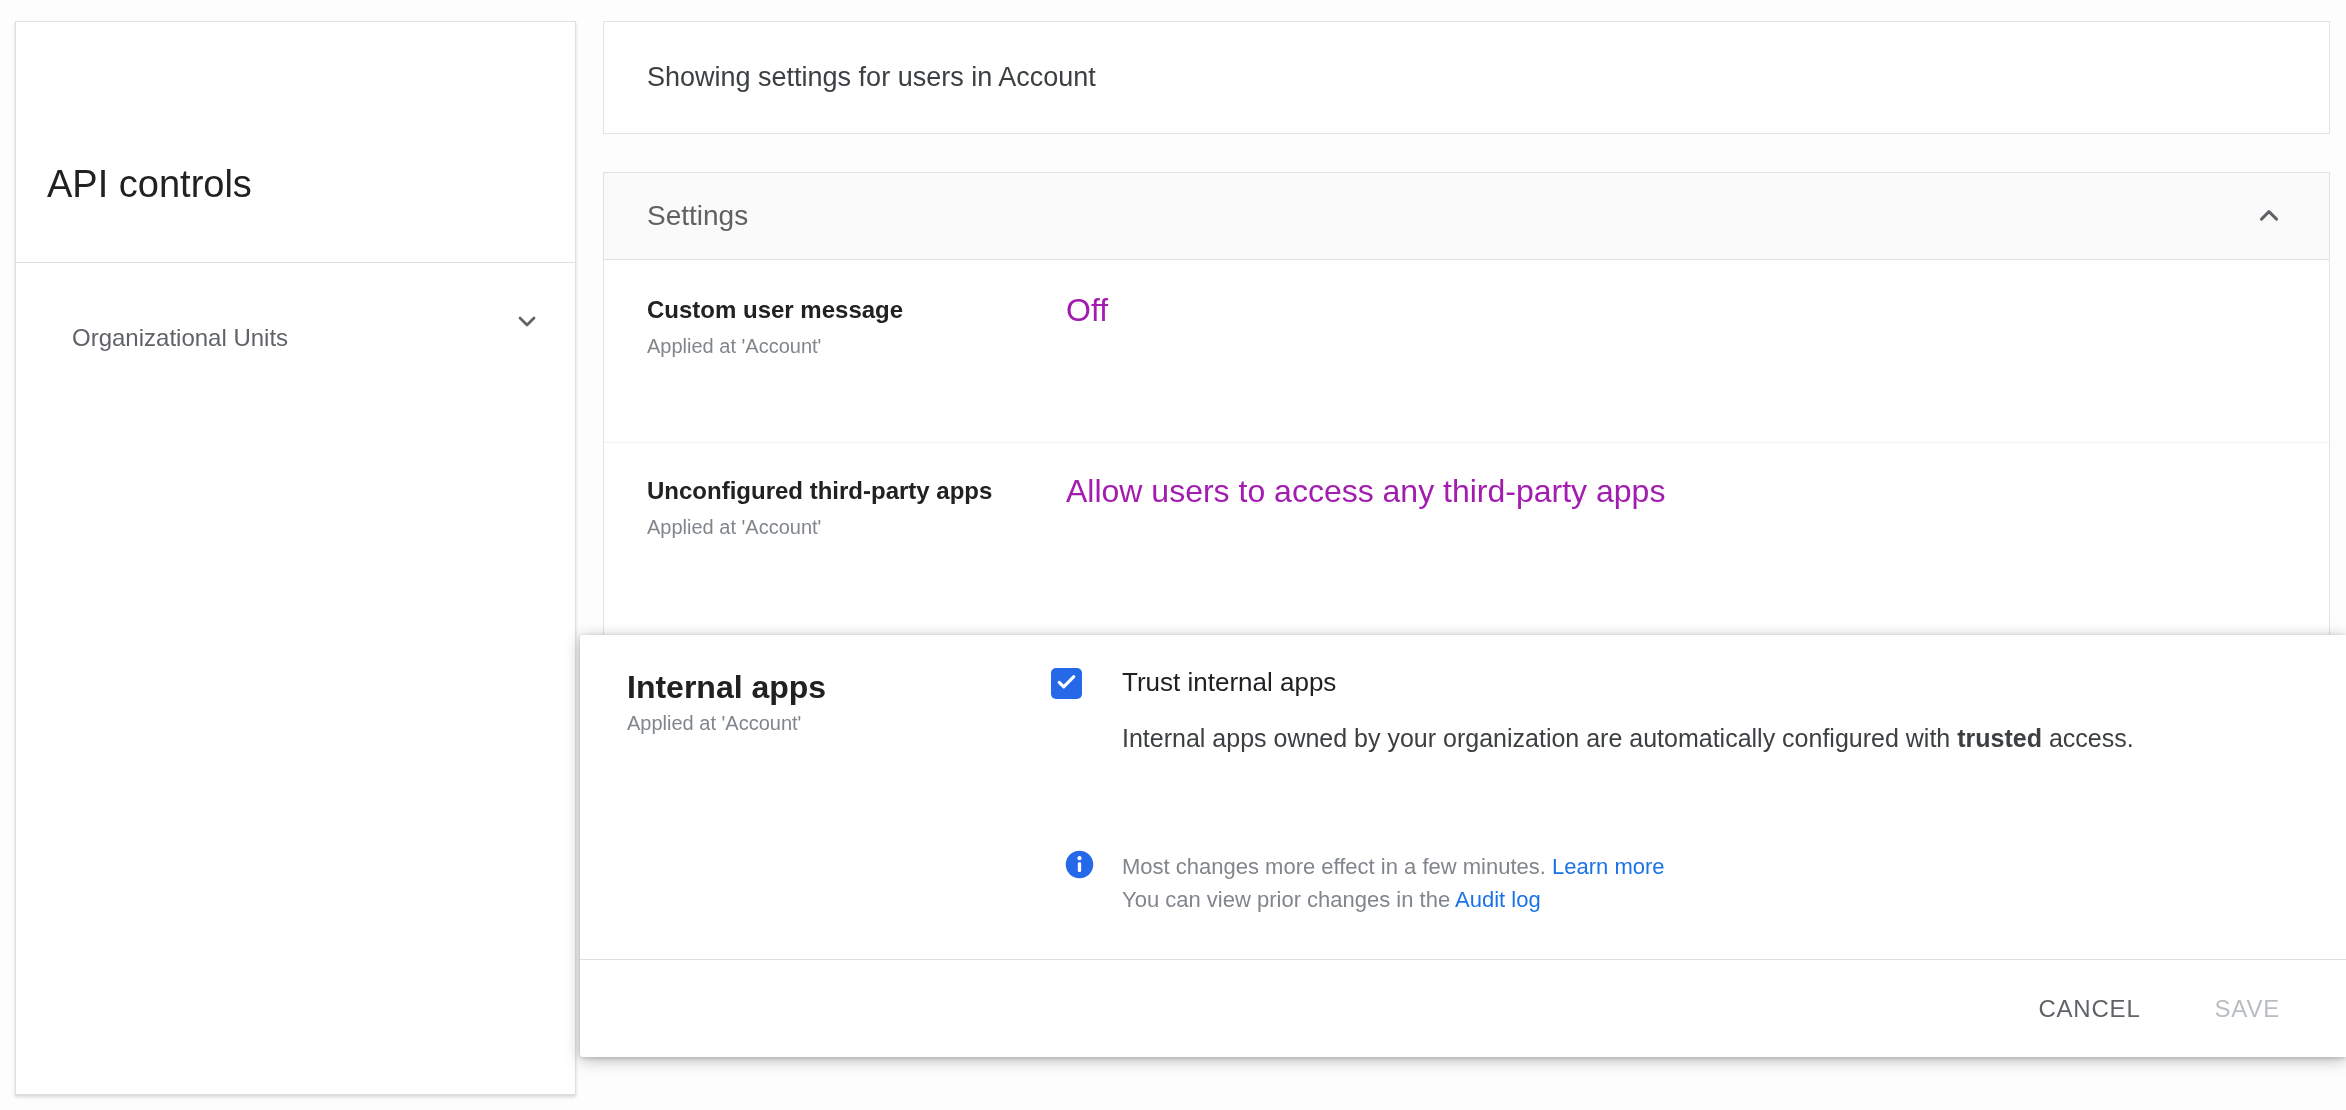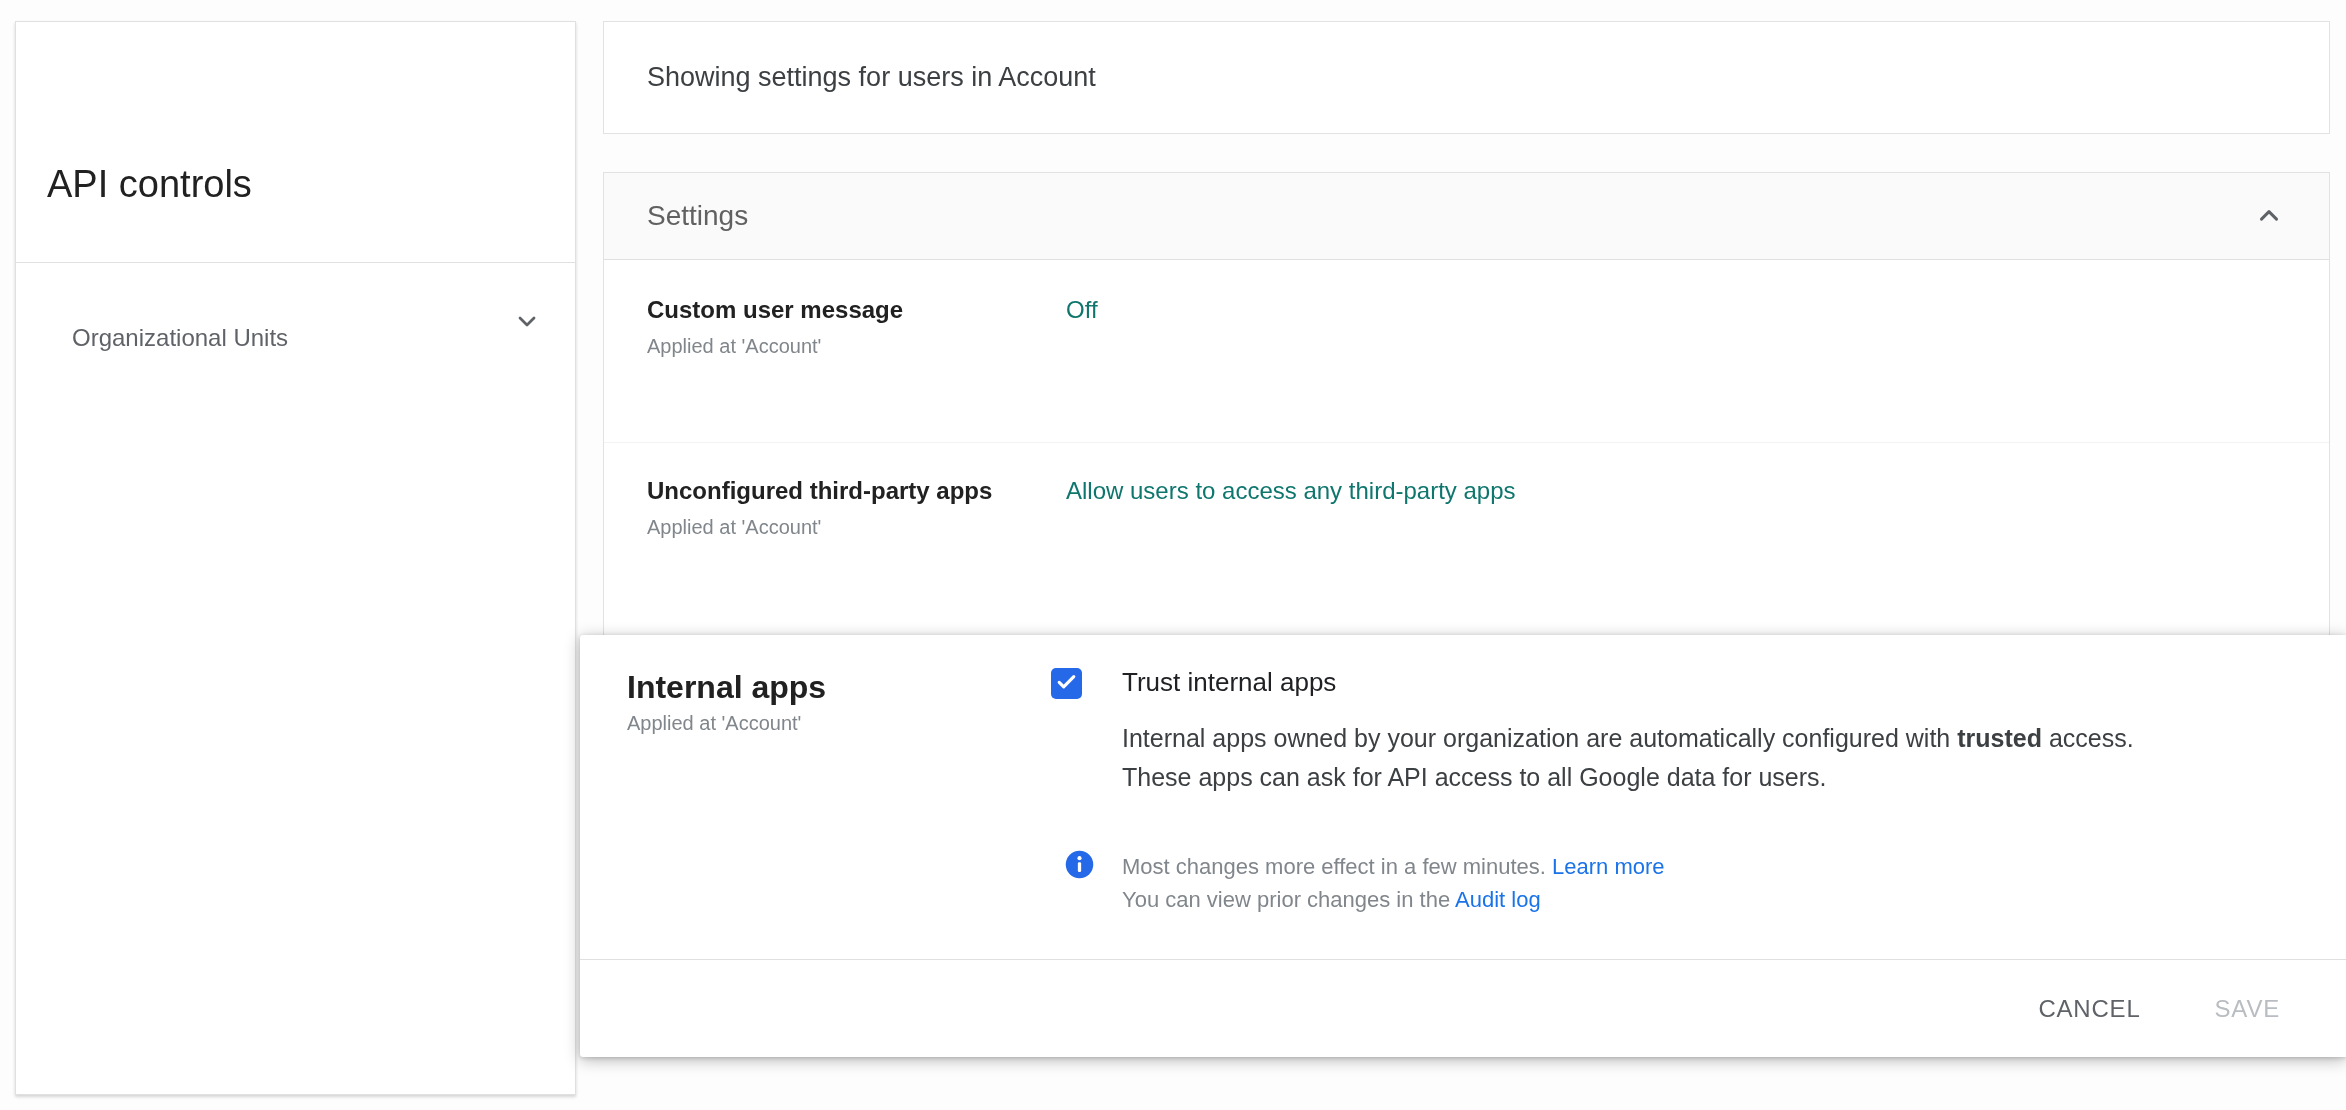--- a/index.html
+++ b/index.html
@@ -54,21 +54,21 @@
     position: absolute; right: 40px; top: 24px; width: 40px; height: 40px;
     display: flex; align-items: center; justify-content: center;
     background: none; border: none; cursor: pointer;
   }
   .setting-row { position: absolute; left: 43px; right: 40px; display: flex; cursor: pointer; }
   .row-1 { top: 122px; }
   .row-2 { top: 287px; margin-top: 16px; }
   .row-label-col { width: 419px; flex: 0 0 419px; }
   .row-label { font-size: 24px; line-height: 30px; font-weight: 700; color: #212121; }
   .row-applied { margin-top: 9px; font-size: 20px; line-height: 25px; color: #80868b; }
-  .row-value { font-size: 24px; line-height: 30px; color: #0f766e; text-align: right; }
+  .row-value { font-size: 32px; line-height: 30px; color: #a21caf; text-align: right; }
   .rows-divider { position: absolute; left: 0; right: 0; top: 269px; height: 1px; background: #f3f3f3; }
 
   
   .edit-panel {
     position: absolute; left: 580px; top: 635px; right: 0; height: 422px;
     background: #fff; border-radius: 3px 0 0 3px;
     box-shadow: 0 3px 16px rgba(0,0,0,0.28), 0 1px 4px rgba(0,0,0,0.16);
     z-index: 5;
   }
   .ep-label-col { position: absolute; left: 47px; top: 37px; width: 400px; }
@@ -174,21 +174,20 @@
       <span>
         <svg width="25" height="25" viewBox="0 0 24 24" fill="none">
           <path d="M5 12.8l4.3 4.3L19 7.4" stroke="#ffffff" stroke-width="3" stroke-linecap="round" stroke-linejoin="round"></path>
         </svg>
       </span>
     </div>
     <div class="cb-title">Trust internal apps</div>
 
     <div class="cb-desc">
       <span>Internal apps owned by your organization are automatically configured with </span><b>trusted</b><span> access.</span><br>
-      <span>These apps can ask for API access to all Google data for users.</span>
     </div>
 
     <div class="info-icon-wrap">
       <svg width="33" height="33" viewBox="0 0 24 24">
         <circle cx="12" cy="12" r="10" fill="#2568e8"></circle>
         <circle cx="12" cy="7.4" r="1.5" fill="#ffffff"></circle>
         <rect x="10.8" y="10.3" width="2.4" height="7.2" rx="1" fill="#ffffff"></rect>
       </svg>
     </div>
     <div class="info-block">

